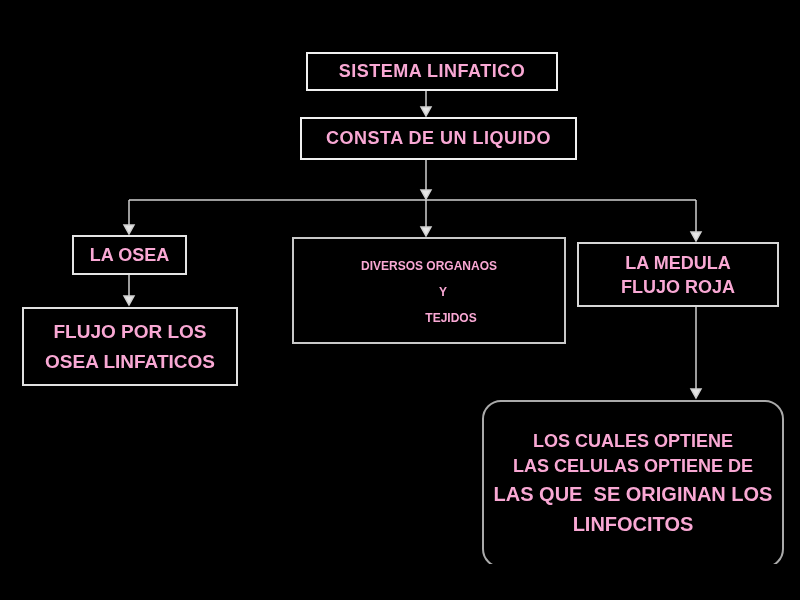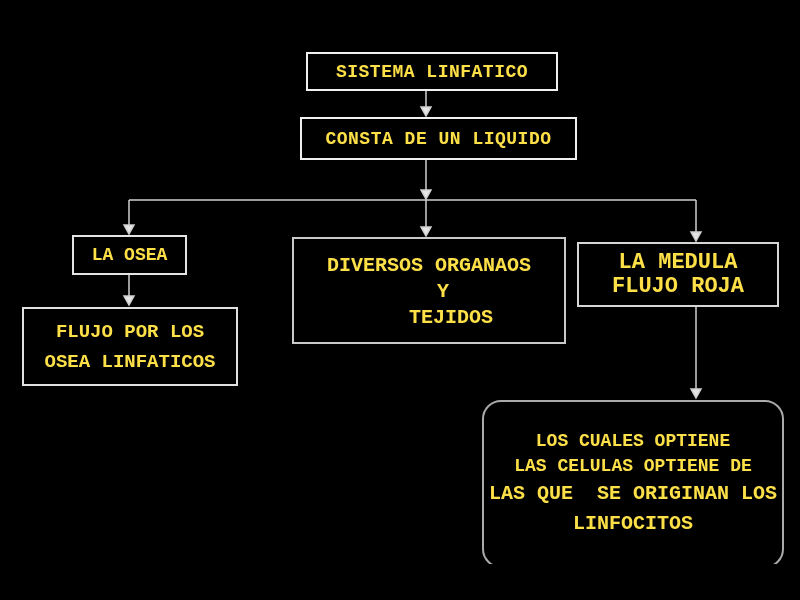--- a/index.html
+++ b/index.html
@@ -2,23 +2,23 @@
 <html><head>
 <meta charset="utf-8">
 <style>
   html, body { margin: 0; padding: 0; background: #000; }
   .stage {
     position: relative;
     width: 800px;
     height: 564px;
     background: #000000;
     overflow: hidden;
-    font-family: Liberation Mono, monospace;
+    font-family: Liberation Sans, sans-serif;
     font-weight: bold;
-    color: #fde047;
+    color: #f9a8d4;
   }
   .connectors {
     position: absolute;
     left: 0; top: 0;
     width: 800px; height: 600px;
   }
   .node {
     position: absolute;
     box-sizing: border-box;
     background: #000000;
@@ -31,26 +31,26 @@
   }
   .node span { white-space: pre; display: block; }
 
   #n-sistema  { left: 306px; top: 52px;  width: 252px; height: 39px;
                 font-size: 18px; letter-spacing: .5px; border-color: #f0f0f0; }
   #n-consta   { left: 300px; top: 117px; width: 277px; height: 43px;
                 font-size: 18px; letter-spacing: .5px; border-color: #f0f0f0; }
   #n-linfa    { left: 72px;  top: 235px; width: 115px; height: 40px;
                 font-size: 18px; border-color: #e4e4e4; }
   #n-diversos { left: 292px; top: 237px; width: 274px; height: 107px;
-                font-size: 20px; line-height: 26px; justify-content: flex-start;
+                font-size: 12px; line-height: 26px; justify-content: flex-start;
                 padding-top: 14px; border-color: #c9c9c9; }
   #n-diversos span:nth-child(2) { transform: translateX(14px); }
   #n-diversos span:nth-child(3) { transform: translateX(22px); }
   #n-medula   { left: 577px; top: 242px; width: 202px; height: 65px;
-                font-size: 22px; line-height: 24px; border-color: #d6d6d6; }
+                font-size: 18px; line-height: 24px; border-color: #d6d6d6; }
   #n-flujo    { left: 22px;  top: 307px; width: 216px; height: 79px;
                 font-size: 19px; line-height: 30px; border-color: #e0e0e0; align-items: center; }
   #n-cuales   { left: 482px; top: 400px; width: 302px; height: 168px;
                 border-color: #aaaaaa; border-radius: 19px; }
   #n-cuales .sm { font-size: 18px; line-height: 25px; }
   #n-cuales .lg { font-size: 20px; line-height: 30px; }
 </style>
 </head>
 <body>
 

